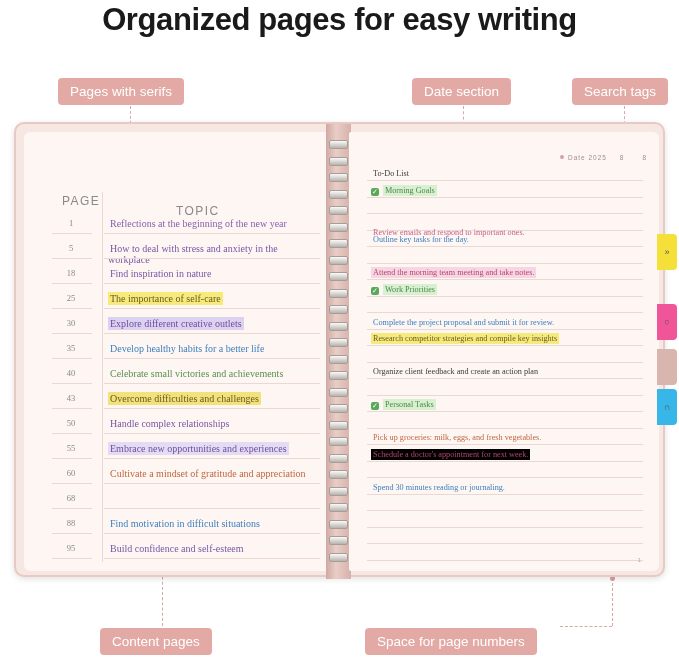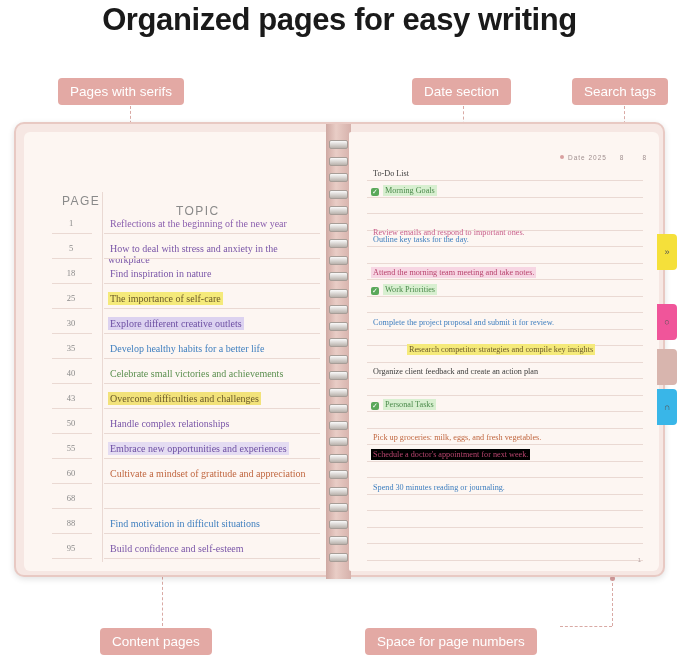--- a/index.html
+++ b/index.html
@@ -380,21 +380,21 @@
         <div class="rline" style="top: 427.5px;"></div>
       </div>
     <div id="right-items">
         <div class="ritem" style="top: 37px;"><span class="hl" style="color:#3c3c3c;">To-Do List</span></div>
         <div class="ritem" style="top: 53.5px;"><span class="chk" style="background:#5aa85a">✓</span><span class="hl" style="color:#4a8a4a;background:#d8efd0;">Morning Goals</span></div>
         <div class="ritem" style="top: 72px; margin-top: 24px;"><span class="hl" style="color:#c85f8a;">Review emails and respond to important ones.</span></div>
         <div class="ritem" style="top: 103px;"><span class="hl" style="color:#3f7fbf;">Outline key tasks for the day.</span></div>
         <div class="ritem" style="top: 136px;"><span class="hl" style="color:#b8446e;background:#f7d6e3;">Attend the morning team meeting and take notes.</span></div>
         <div class="ritem" style="top: 152.5px;"><span class="chk" style="background:#5aa85a">✓</span><span class="hl" style="color:#4a8a4a;background:#d8efd0;">Work Priorities</span></div>
         <div class="ritem" style="top: 185.5px;"><span class="hl" style="color:#3f7fbf;">Complete the project proposal and submit it for review.</span></div>
-        <div class="ritem" style="top: 213px; margin-left: 36px;"><span class="hl" style="color:#6b5a2a;background:#f5ea7a;">Research competitor strategies and compile key insights</span></div>
+        <div class="ritem" style="top: 202px;"><span class="hl" style="color:#6b5a2a;background:#f5ea7a;">Research competitor strategies and compile key insights</span></div>
         <div class="ritem" style="top: 235px;"><span class="hl" style="color:#3c3c3c;">Organize client feedback and create an action plan</span></div>
         <div class="ritem" style="top: 268px;"><span class="chk" style="background:#5aa85a">✓</span><span class="hl" style="color:#4a8a4a;background:#d8efd0;">Personal Tasks</span></div>
         <div class="ritem" style="top: 301px;"><span class="hl" style="color:#c0663f;">Pick up groceries: milk, eggs, and fresh vegetables.</span></div>
         <div class="ritem" style="top: 317.5px;"><span class="hl" style="color:#b8446e;background:#000000;">Schedule a doctor's appointment for next week.</span></div>
         <div class="ritem" style="top: 350.5px;"><span class="hl" style="color:#3f7fbf;">Spend 30 minutes reading or journaling.</span></div>
       </div>
     <div class="pagenum">1</div>
   </div>
 
   <div id="tabs">

